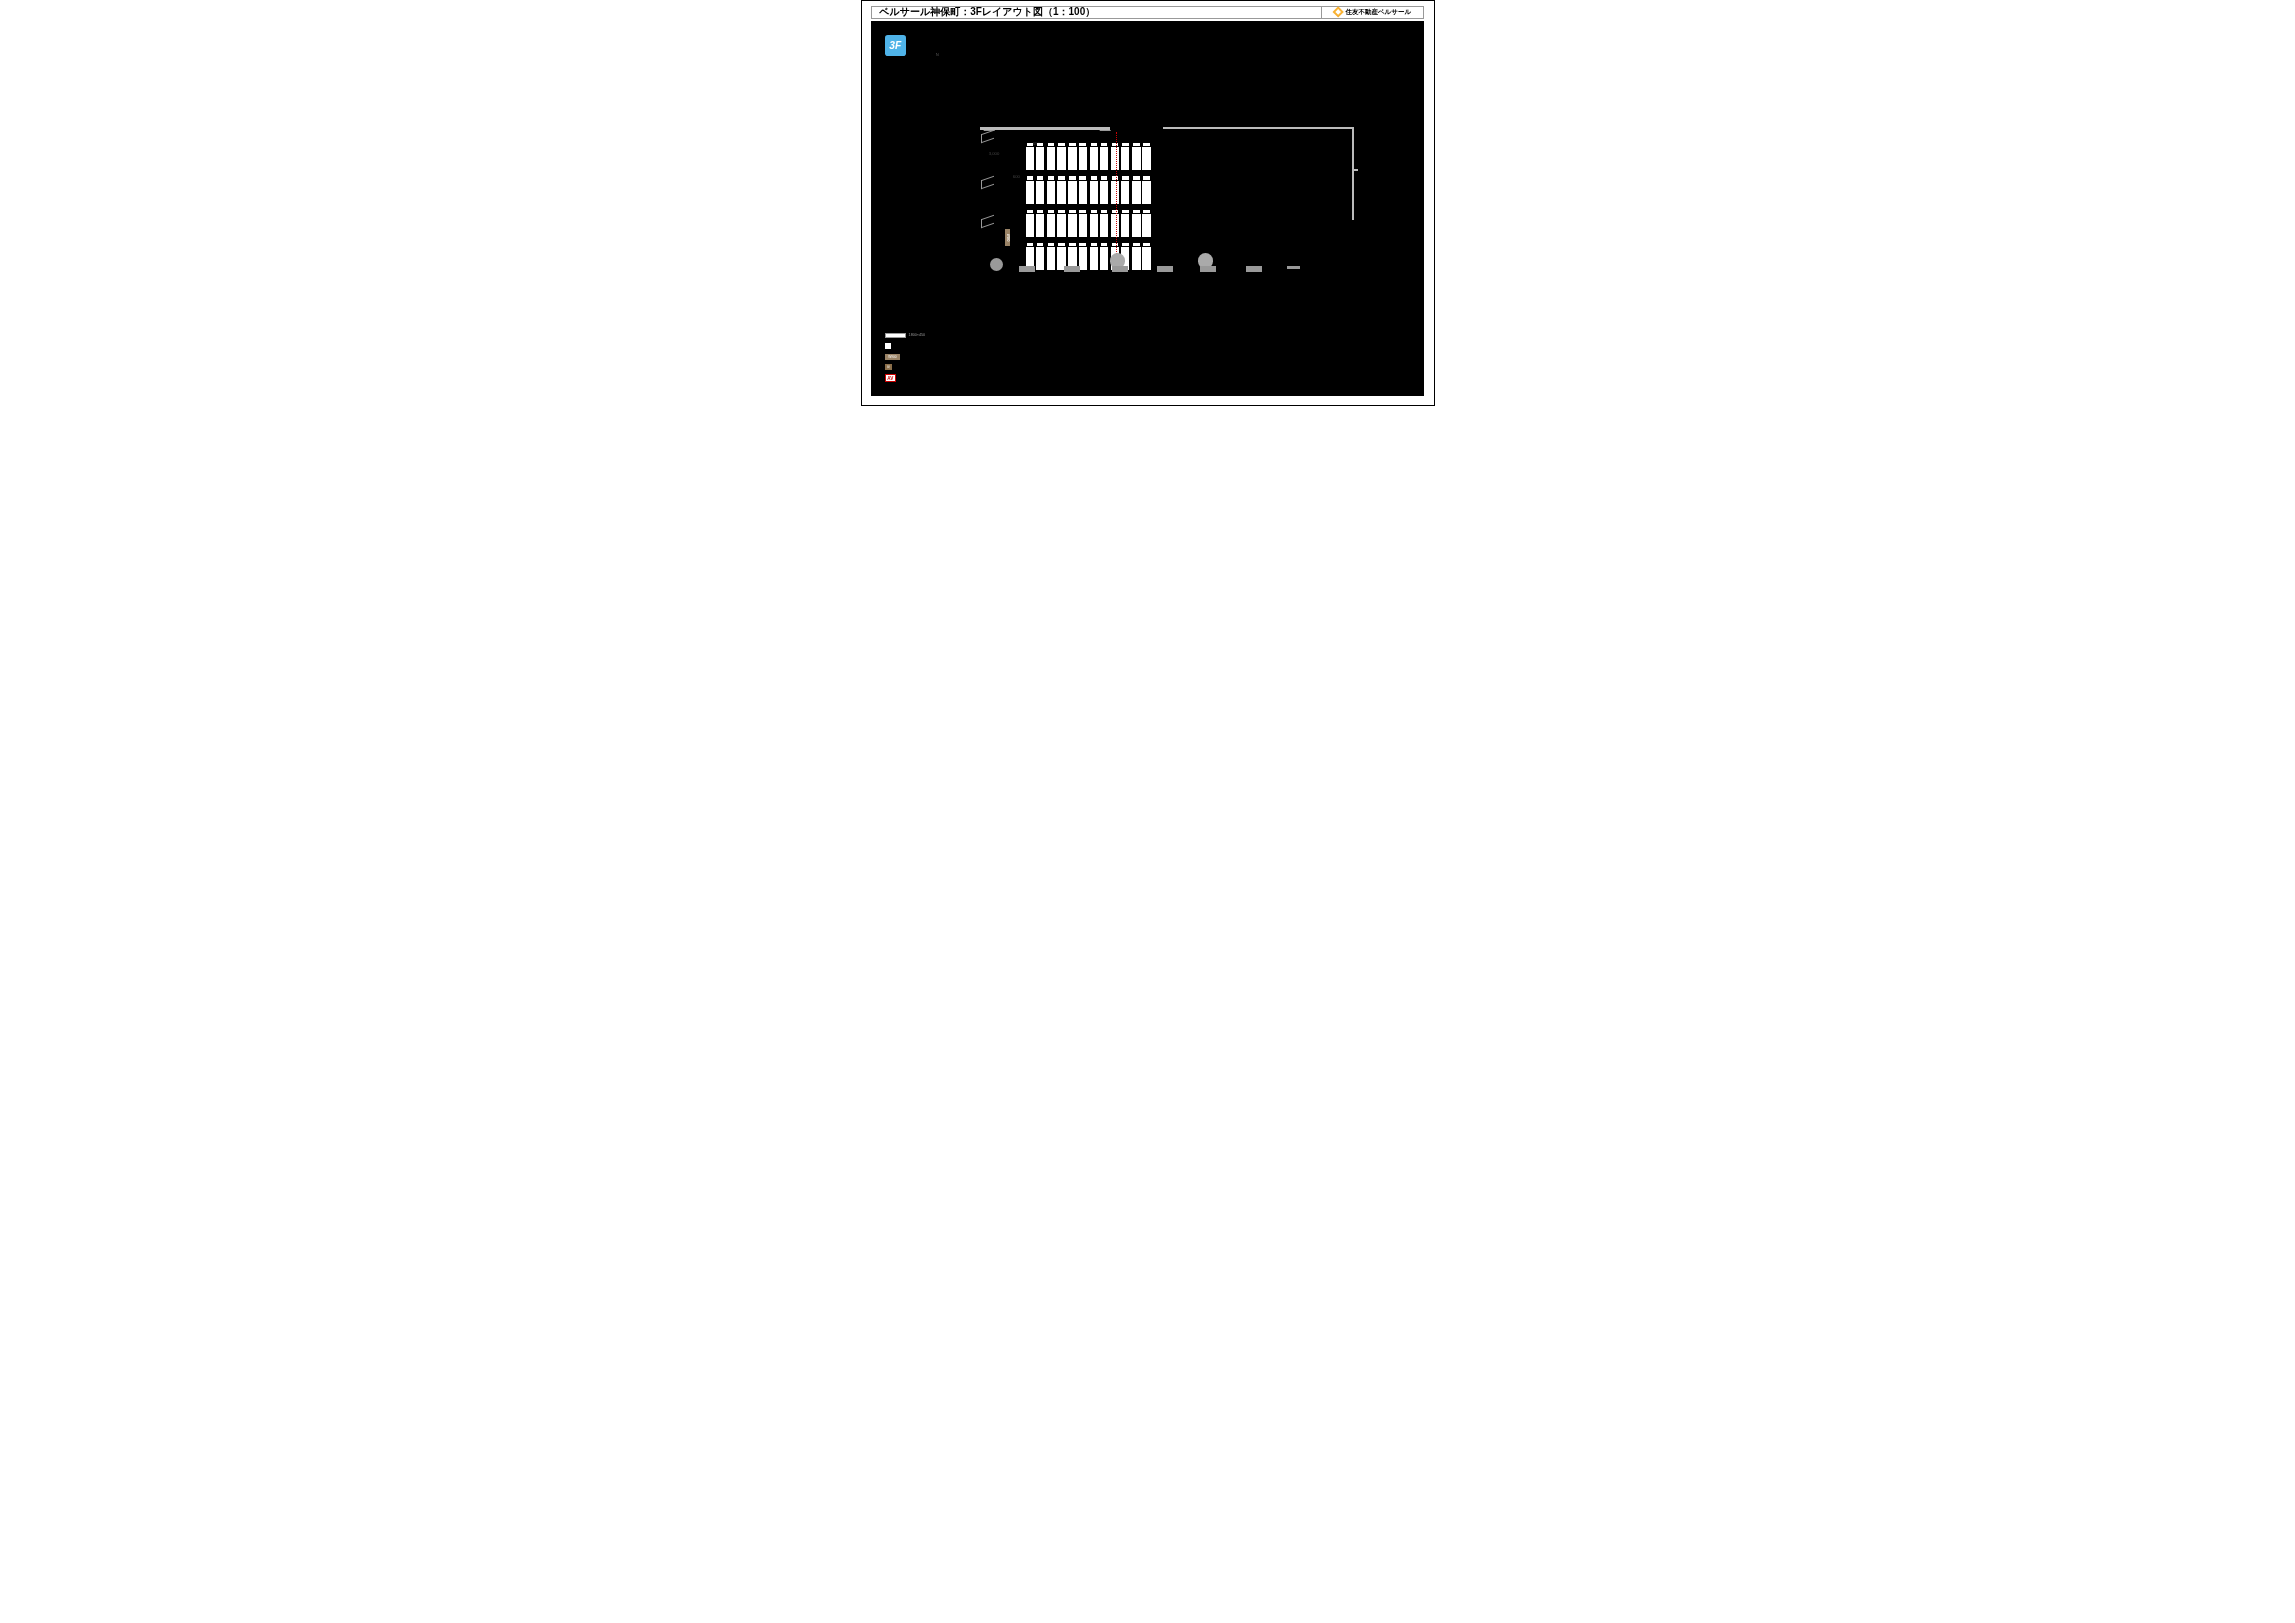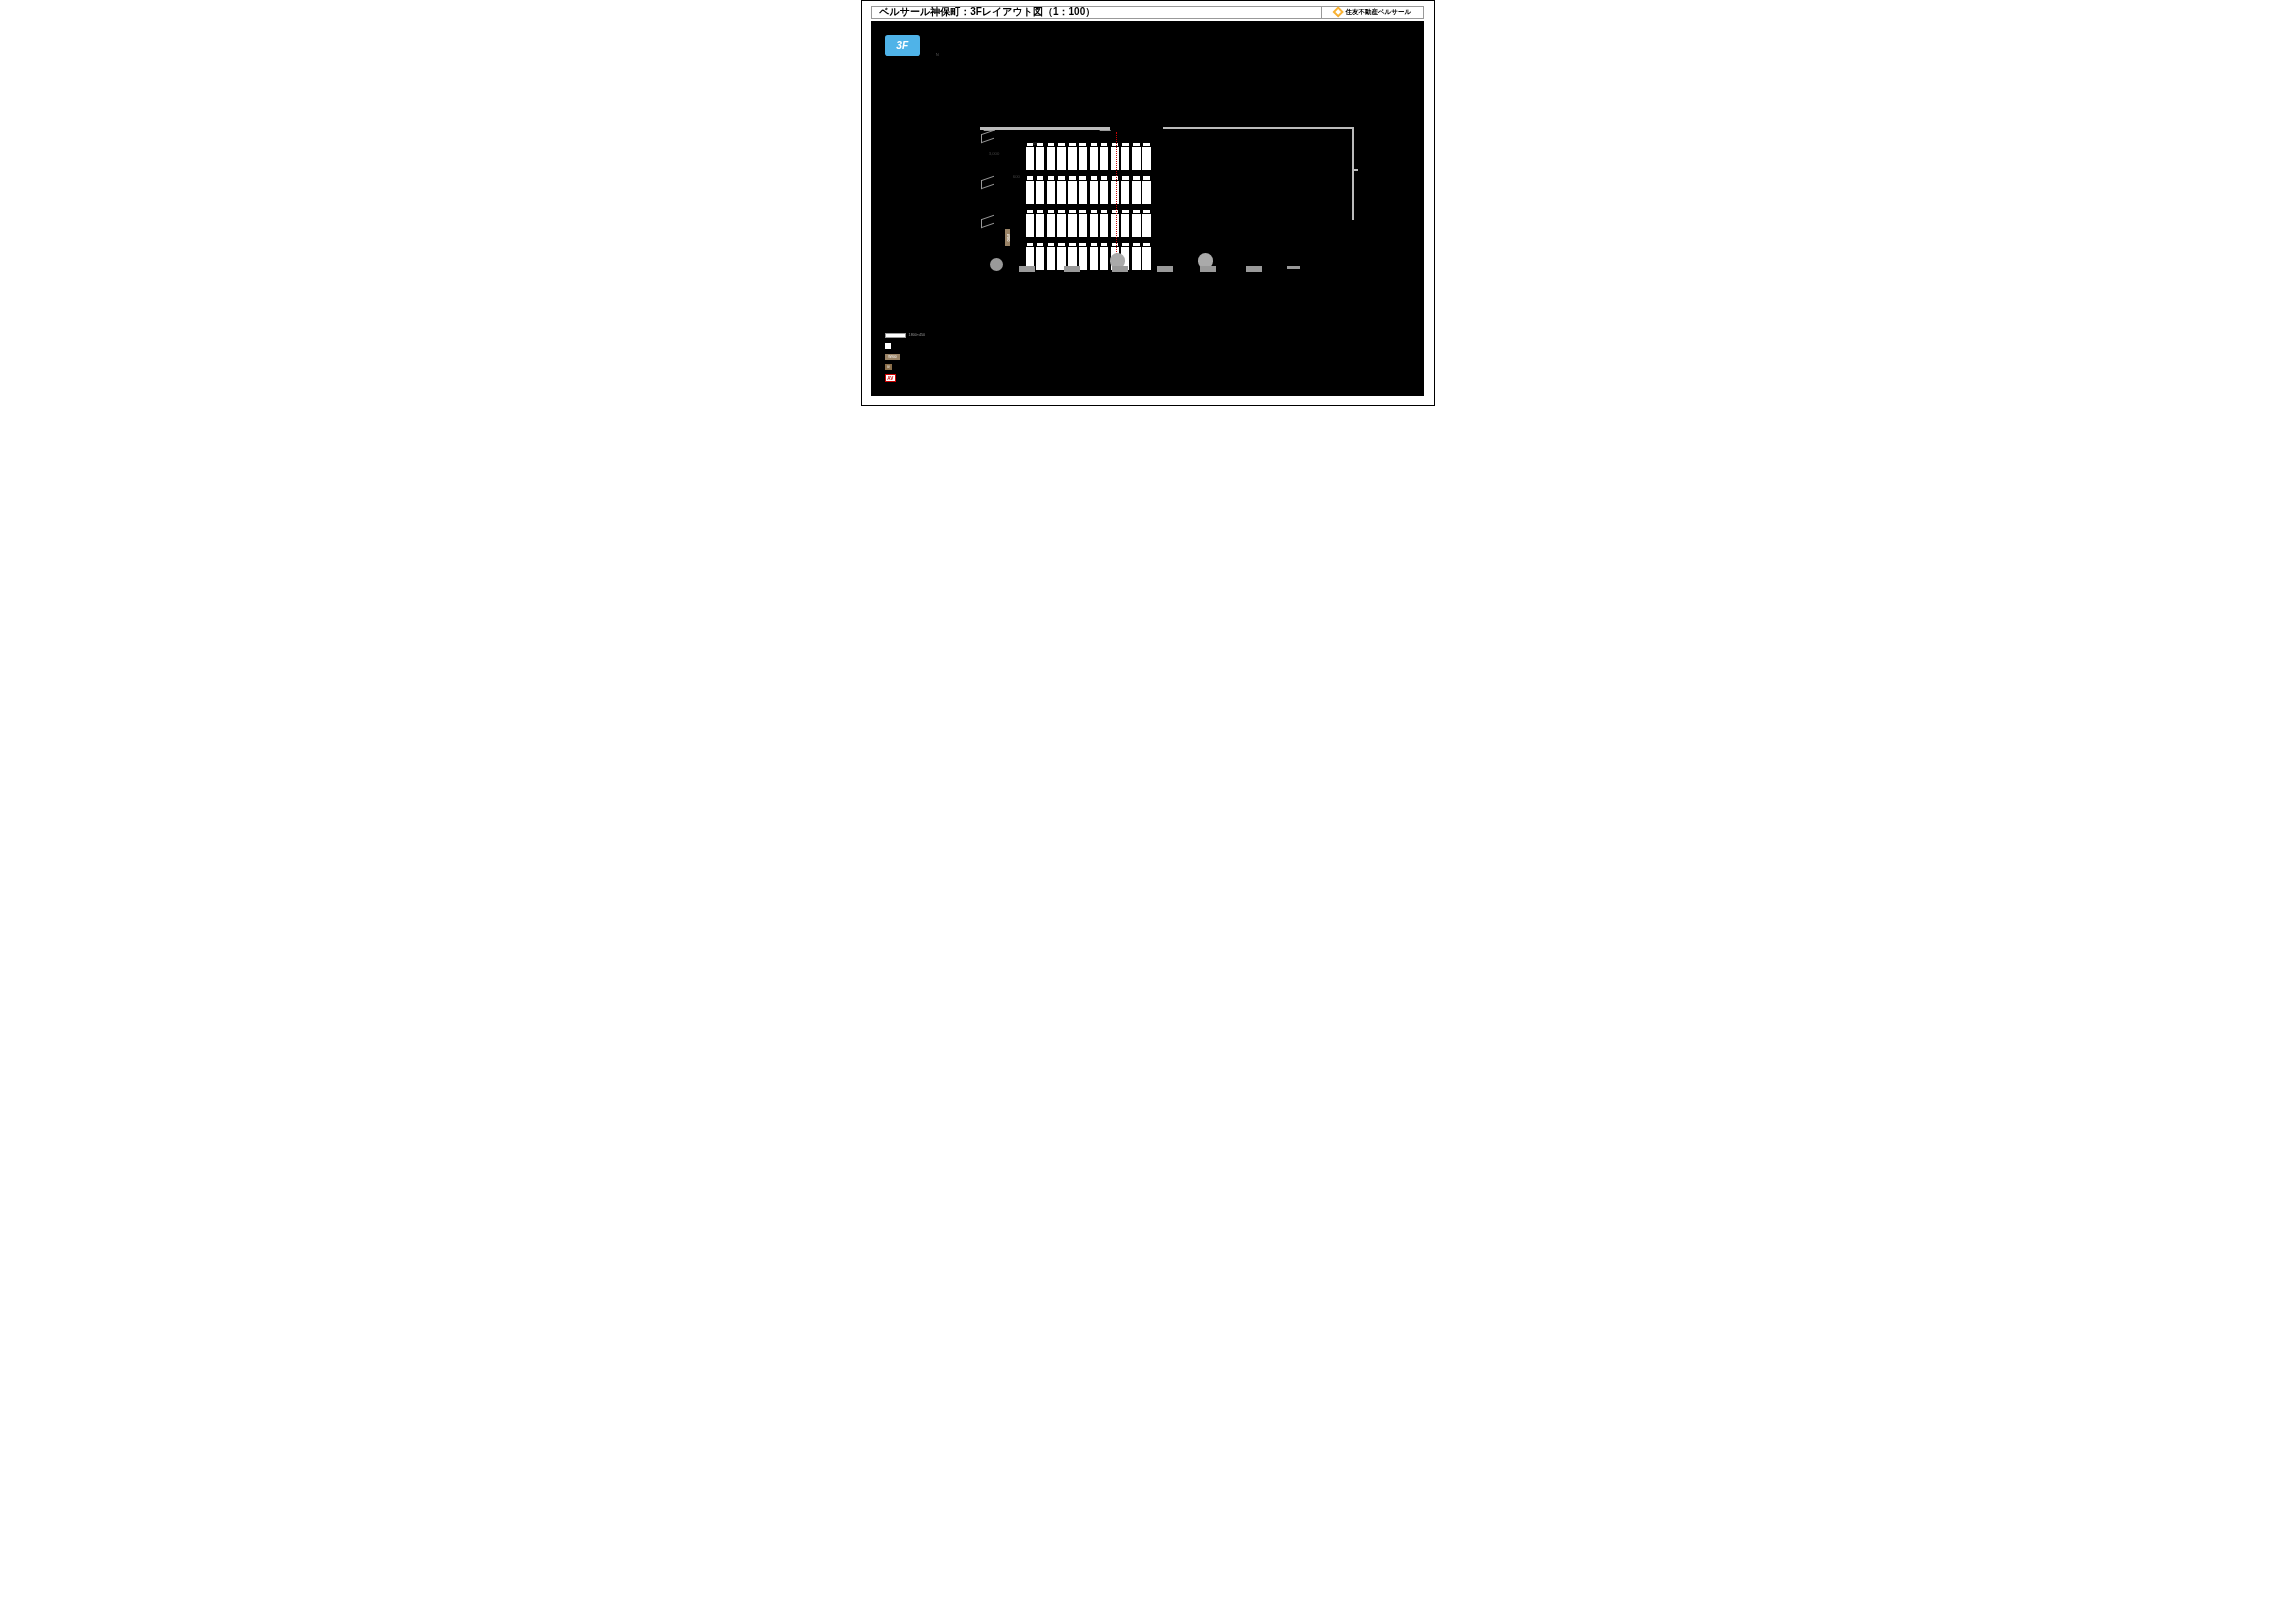--- a/index.html
+++ b/index.html
@@ -52,21 +52,21 @@
   }
   .brand-text { font-size: 6.5px; font-weight: bold; }
   .canvas {
     position: absolute;
     top: 20.4px; left: 9.3px; right: 9.3px; bottom: 9.3px;
     background: #000;
   }
   .floor-badge {
     position: absolute;
     top: 14px; left: 14px;
-    width: 35px; height: 21px;
+    width: 21px; height: 21px;
     background: #4fb3e8;
     border-radius: 2.8px;
     color: #fff;
     font-size: 10.2px;
     font-weight: bold;
     font-style: italic;
     display: flex;
     align-items: center;
     justify-content: center;
   }

